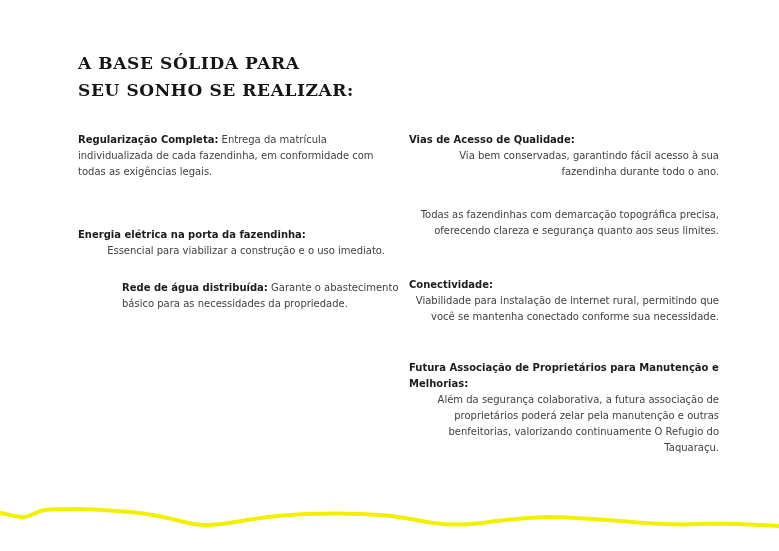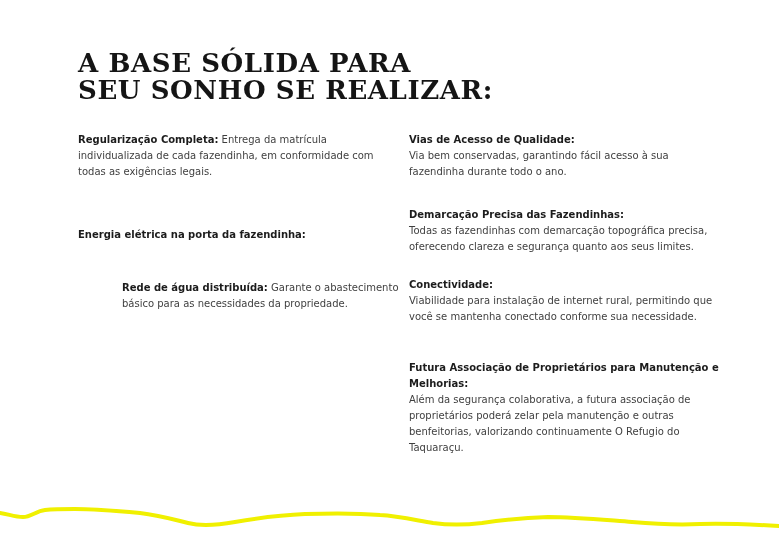--- a/index.html
+++ b/index.html
@@ -15,40 +15,40 @@
     overflow: hidden;
     font-family: "DejaVu Sans", sans-serif;
   }
   .page-title {
     position: absolute;
     left: 78px;
     top: 50px;
     margin: 0;
     font-family: "DejaVu Serif", serif;
     font-weight: bold;
-    font-size: 26px;
+    font-size: 17px;
     line-height: 27px;
     letter-spacing: 0.6px;
     color: #151515;
   }
   .page-title .t-line { display: block; }
   .feature {
     position: absolute;
     font-size: 10px;
     line-height: 16px;
     color: #3f3f3f;
   }
   .col-left  { left: 78px;  width: 307px; }
   .col-right { left: 409px; width: 310px; }
   .f-title {
     font-weight: bold;
     color: #1c1c1c;
   }
   .feature.block .f-title { display: block; }
-  .feature.block .f-body  { display: block; }
+  .feature.block .f-body  { display: block; text-align: right; }
   .wave-wrap {
     position: absolute;
     left: 0;
     top: 480px;
     width: 779px;
     height: 71px;
   }
 </style>
 </head>
 <body>
@@ -60,35 +60,35 @@
     <span class="t-line">SEU SONHO SE REALIZAR:</span>
   </h1>
 
   <div class="feature col-left" style="top:132px;">
     <span class="f-title">Regularização Completa:</span>
     <span class="f-body">Entrega da matrícula individualizada de cada fazendinha, em conformidade com todas as exigências legais.</span>
   </div>
 
   <div class="feature col-left block" style="top:207px;margin-top:20px;">
     <span class="f-title">Energia elétrica na porta da fazendinha:</span>
+    <span class="f-body">Essencial para viabilizar a construção e o uso imediato.</span>
   </div>
 
   <div class="feature col-left" style="top:280px;margin-left:44px;">
     <span class="f-title">Rede de água distribuída:</span>
     <span class="f-body">Garante o abastecimento básico para as necessidades da propriedade.</span>
   </div>
 
 
   <div class="feature col-right block" style="top:132px;">
     <span class="f-title">Vias de Acesso de Qualidade:</span>
     <span class="f-body">Via bem conservadas, garantindo fácil acesso à sua fazendinha durante todo o ano.</span>
   </div>
 
   <div class="feature col-right block" style="top:207px;">
-    <span class="f-title">Demarcação Precisa das Fazendinhas:</span>
     <span class="f-body">Todas as fazendinhas com demarcação topográfica precisa, oferecendo clareza e segurança quanto aos seus limites.</span>
   </div>
 
   <div class="feature col-right block" style="top:277px;">
     <span class="f-title">Conectividade:</span>
     <span class="f-body">Viabilidade para instalação de internet rural, permitindo que você se mantenha conectado conforme sua necessidade.</span>
   </div>
 
   <div class="feature col-right block" style="top:360px;">
     <span class="f-title">Futura Associação de Proprietários para Manutenção e Melhorias:</span>

